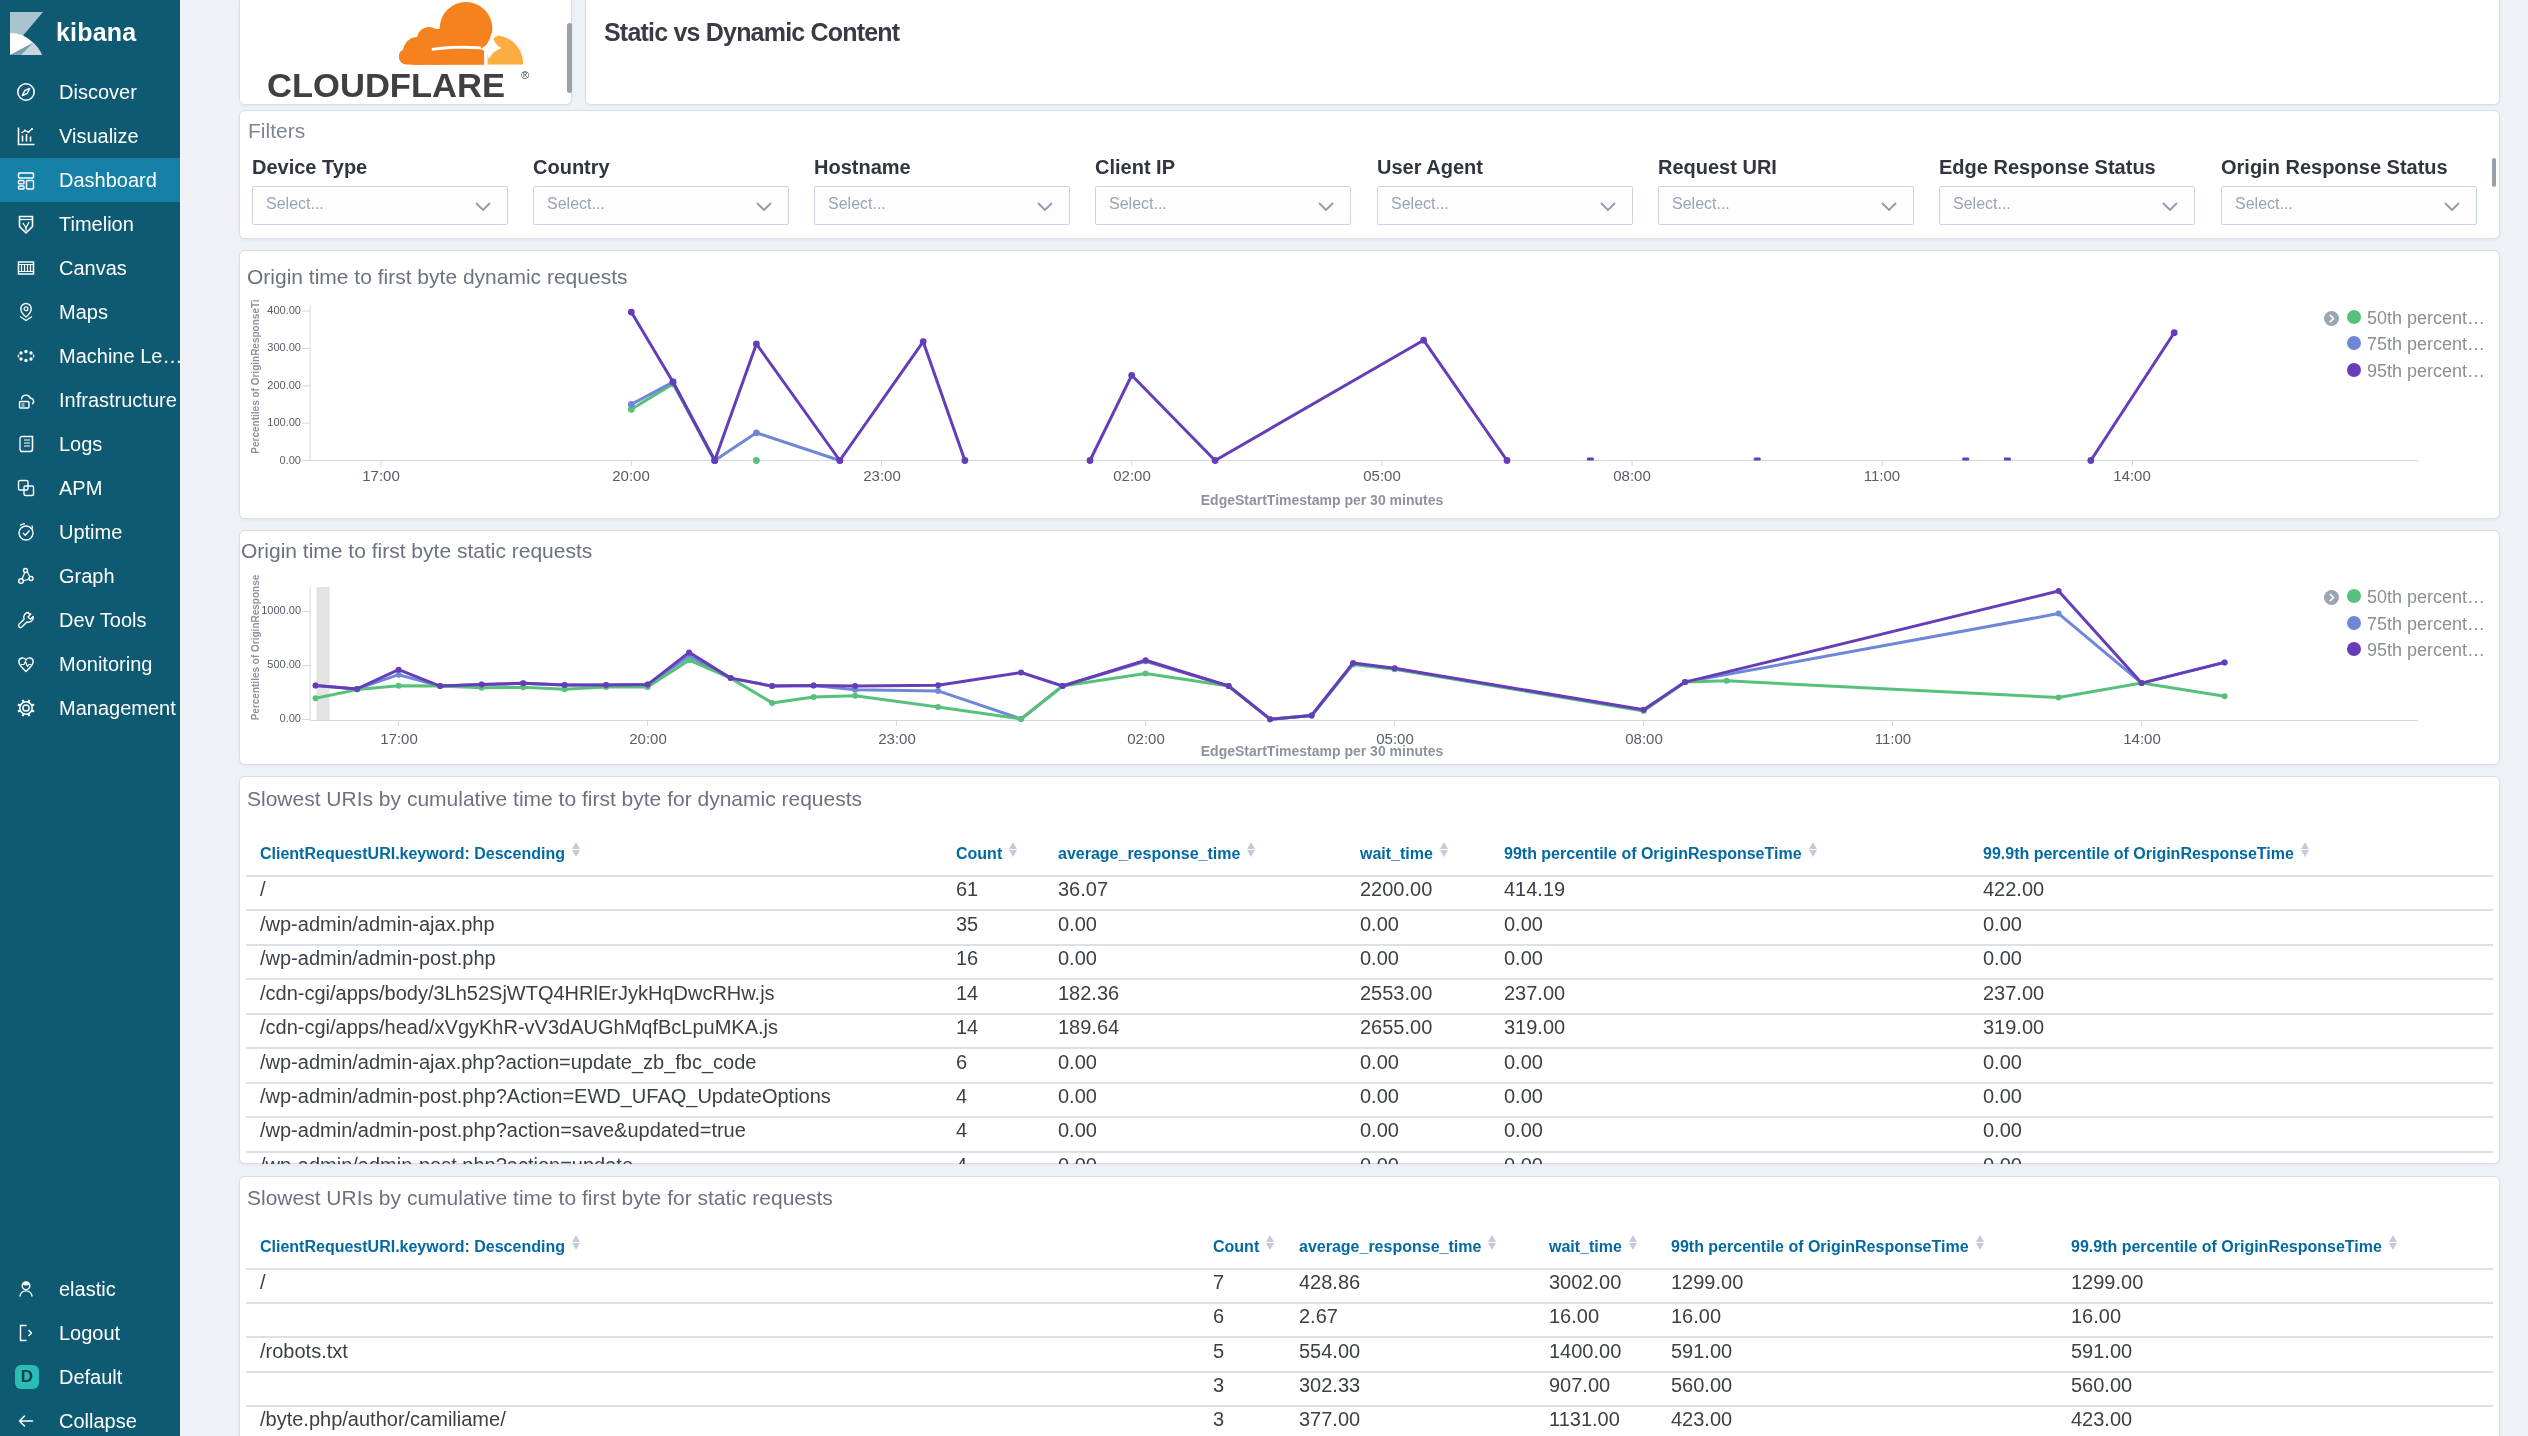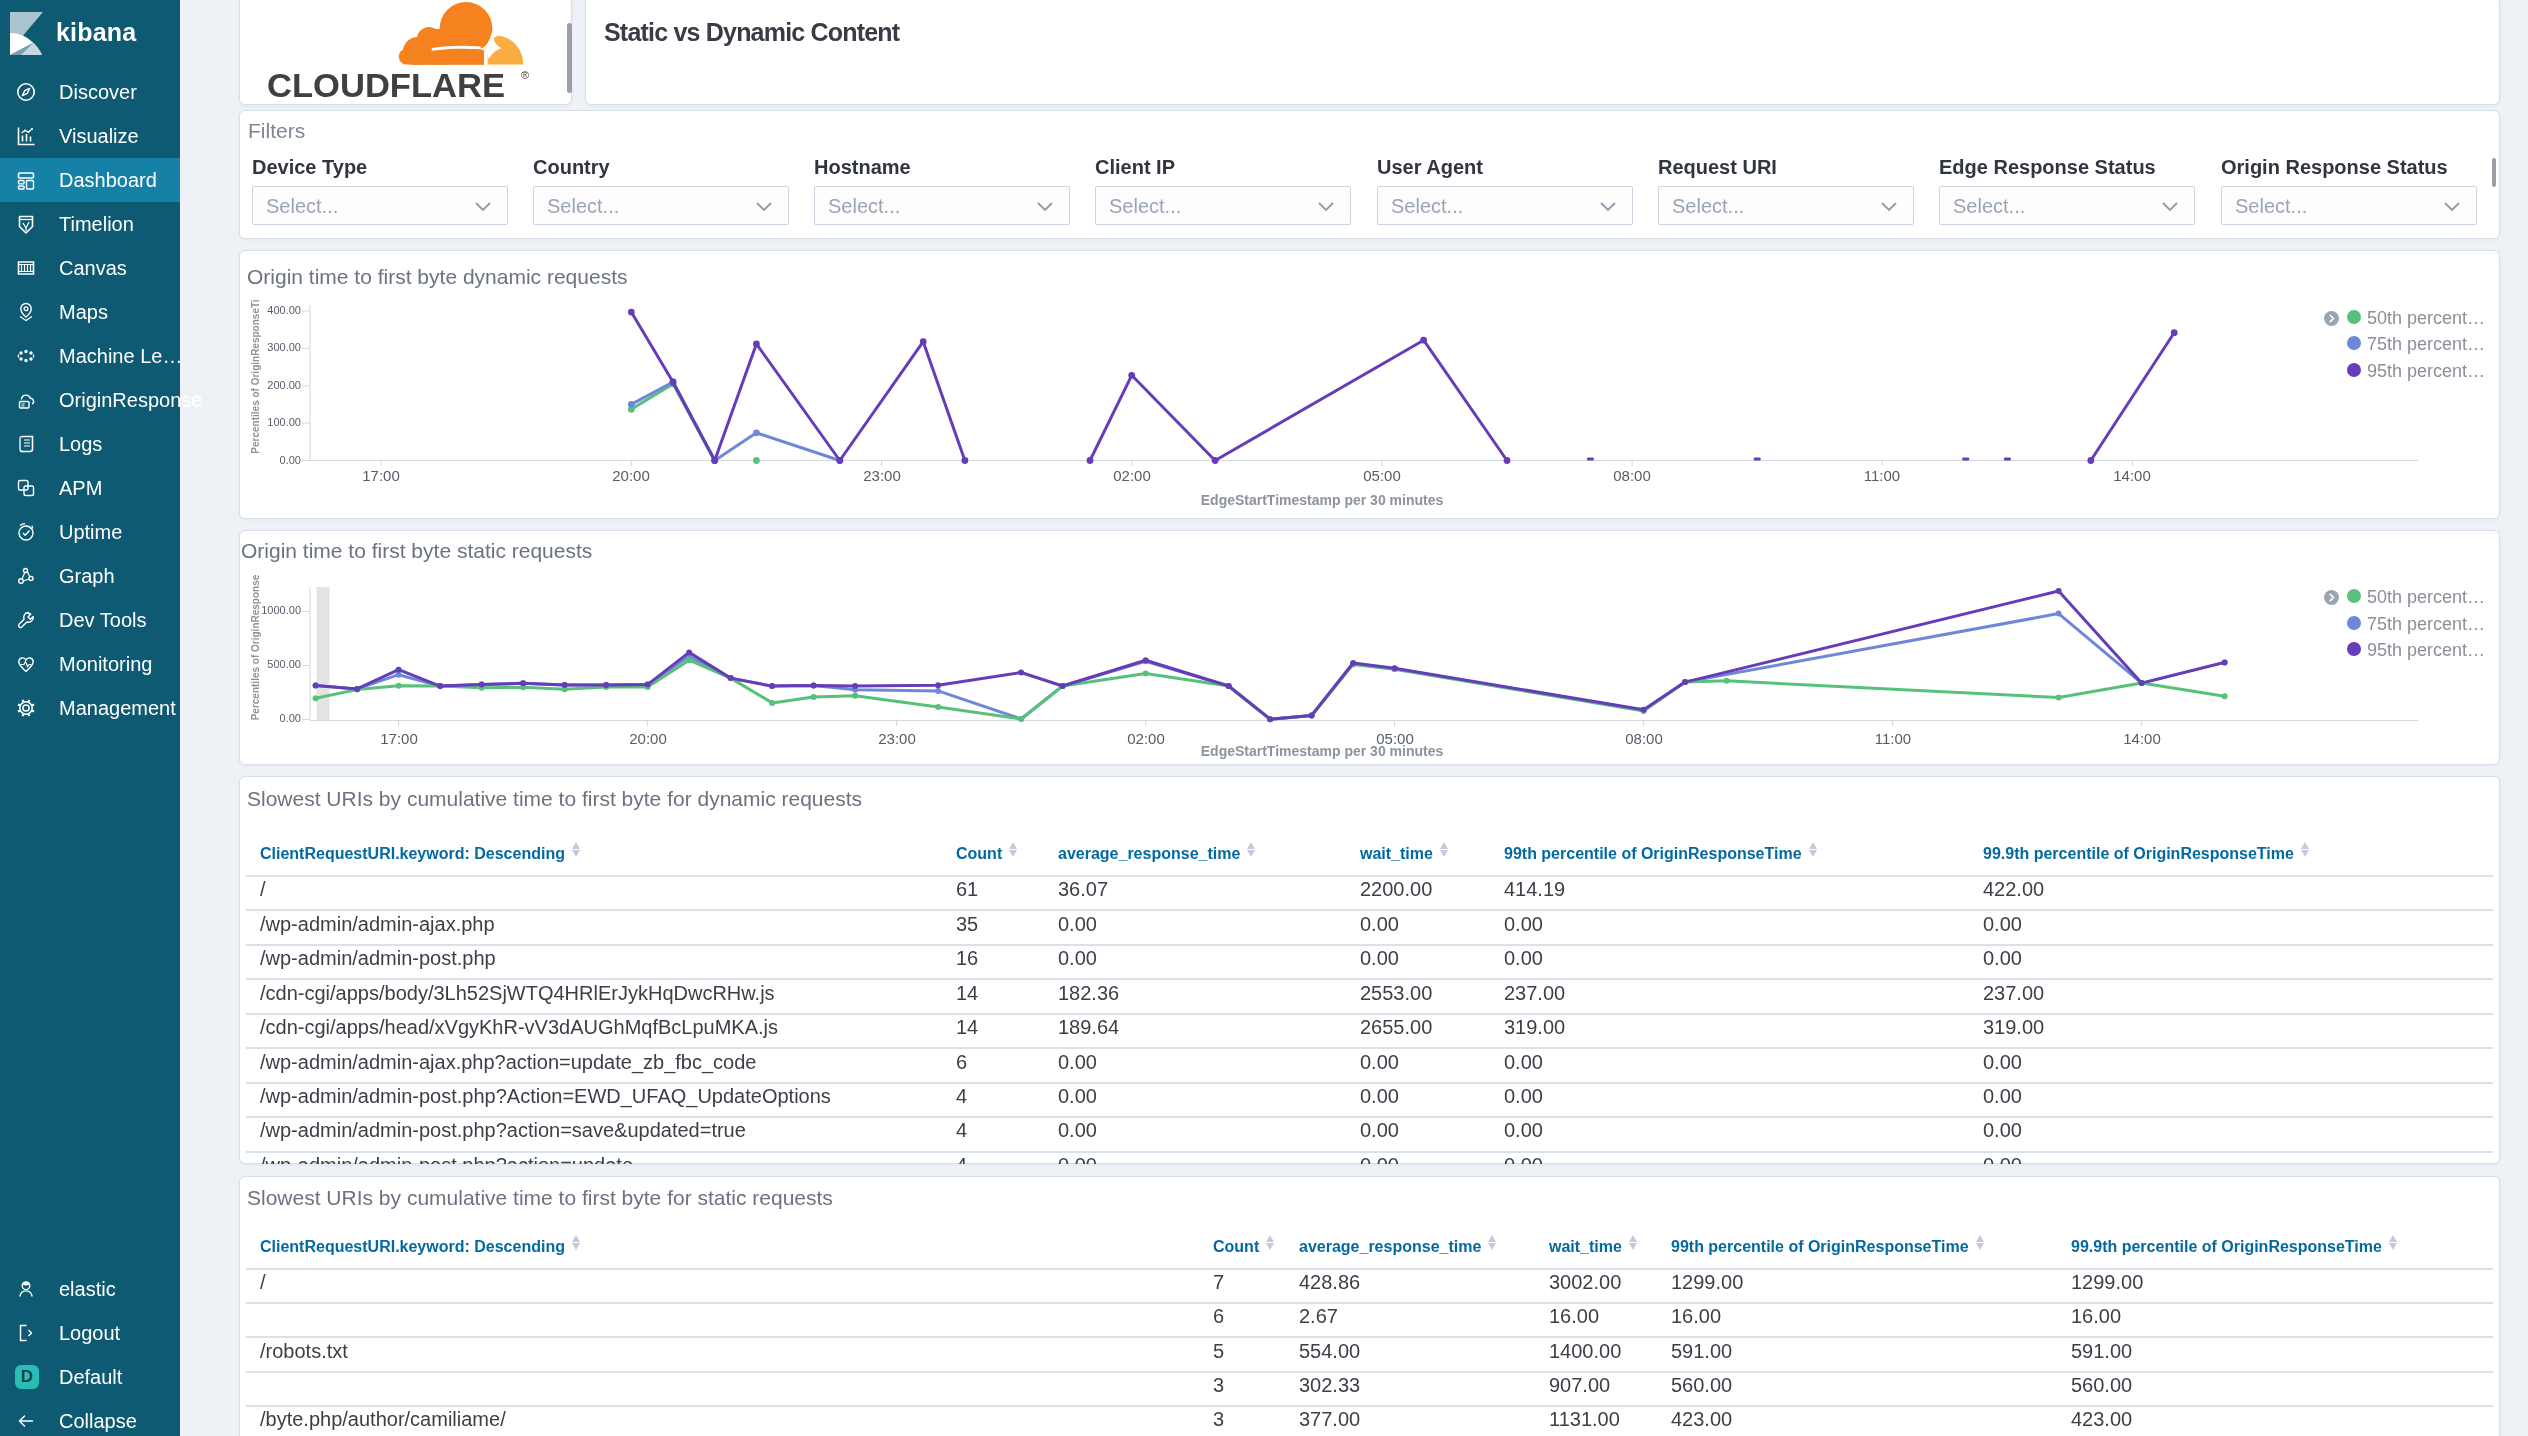--- a/index.html
+++ b/index.html
@@ -8,21 +8,21 @@
 .kib { position:absolute; left:56px; top:18px; color:#fff; font-size:25px; font-weight:600; letter-spacing:0.2px; }
 .nitem { position:absolute; left:0; width:180px; height:44px; color:#fff; }
 .nitem.sel { background:#1681a6; }
 .nitem .nico { position:absolute; left:16px; top:12px; }
 .nitem span { position:absolute; left:59px; top:11px; font-size:20px; white-space:nowrap; }
 .dbadge { position:absolute; left:15px !important; top:10px !important; width:24px; height:24px; background:#2abdb5; border-radius:6px; color:#07414f; font-weight:bold; font-size:17px !important; text-align:center; line-height:24px !important; }
 .panel { position:absolute; background:#fff; border:1px solid #d8dfe9; border-radius:6px; box-shadow:0 1px 3px rgba(80,100,130,0.08); }
 .ptitle { position:absolute; font-size:21px; color:#6b7380; white-space:nowrap; }
 .flabel { position:absolute; font-size:20px; font-weight:bold; color:#30353f; }
 .fselect { position:absolute; width:256px; height:39px; background:#fdfdfe; border:1px solid #ccd4e0; border-radius:2px; }
-.fselect span { position:absolute; left:13px; top:8px; font-size:20px; color:#9aa4b5; }
+.fselect span { position:absolute; left:13px; top:8px; font-size:16px; color:#9aa4b5; }
 .fselect .chev { position:absolute; right:16px; top:15px; }
 .xt { position:absolute; width:80px; text-align:center; font-size:15px; color:#565d68; }
 .yt { position:absolute; width:110px; text-align:right; font-size:11px; color:#565d68; }
 .ytitle { position:absolute; font-size:10px; font-weight:bold; color:#8d939c; transform:rotate(-90deg); transform-origin:center; white-space:nowrap; }
 .xtitle { position:absolute; font-size:14px; font-weight:bold; color:#8d939c; white-space:nowrap; width:400px; text-align:center; }
 .larr { position:absolute; }
 .ldot { position:absolute; width:14px; height:14px; border-radius:50%; }
 .ltxt { position:absolute; font-size:18px; color:#8a8f98; white-space:nowrap; }
 .th { position:absolute; font-size:16px; font-weight:bold; color:#0369a1; white-space:nowrap; }
 .td { position:absolute; font-size:20px; color:#3b3f46; white-space:nowrap; }
@@ -522,21 +522,21 @@
         <path d="M2.5 8.5 a9 9 0 0 0 0 3 M17.5 8.5 a9 9 0 0 1 0 3" stroke="#fff" stroke-width="1.3" fill="none"></path>
       </svg>
       <span>Machine Le…</span>
     </div>
     <div class="nitem" style="top:378px">
       <svg class="nico" width="20" height="20" viewBox="0 0 20 20">
         <path d="M5.5 9.5 a4.5 4.5 0 0 1 8.8 -1.2 a3.2 3.2 0 0 1 1.8 5.9" fill="none" stroke="#fff" stroke-width="1.4"></path>
         <rect x="3.5" y="11.5" width="9.5" height="6.5" rx="1" fill="none" stroke="#fff" stroke-width="1.4"></rect>
         <path d="M5.5 14 h3 M5.5 16 h3" stroke="#fff" stroke-width="1.1"></path>
       </svg>
-      <span>OriginResponse</span>
+      <span>Infrastructure</span>
     </div>
     <div class="nitem" style="top:422px">
       <svg class="nico" width="20" height="20" viewBox="0 0 20 20">
         <path d="M6 2.5 H16.5 V15 a2.5 2.5 0 0 1 -2.5 2.5 H4.5" fill="none" stroke="#fff" stroke-width="1.6"></path>
         <path d="M6 2.5 a2 2 0 0 0 -2 2 V15 a2.5 2.5 0 0 0 2.5 2.5" fill="none" stroke="#fff" stroke-width="1.3"></path>
         <path d="M8 6 h6 M8 9 h6 M8 12 h6" stroke="#fff" stroke-width="1.2"></path>
       </svg>
       <span>Logs</span>
     </div>
     <div class="nitem" style="top:466px">

